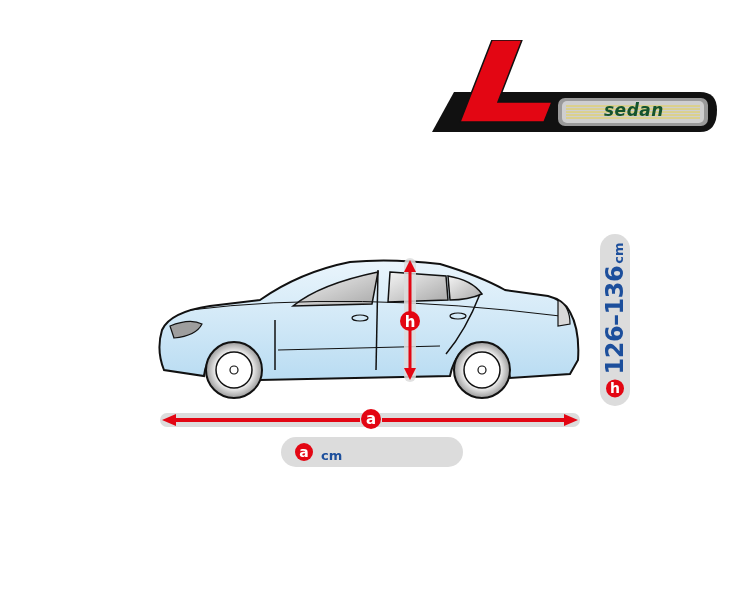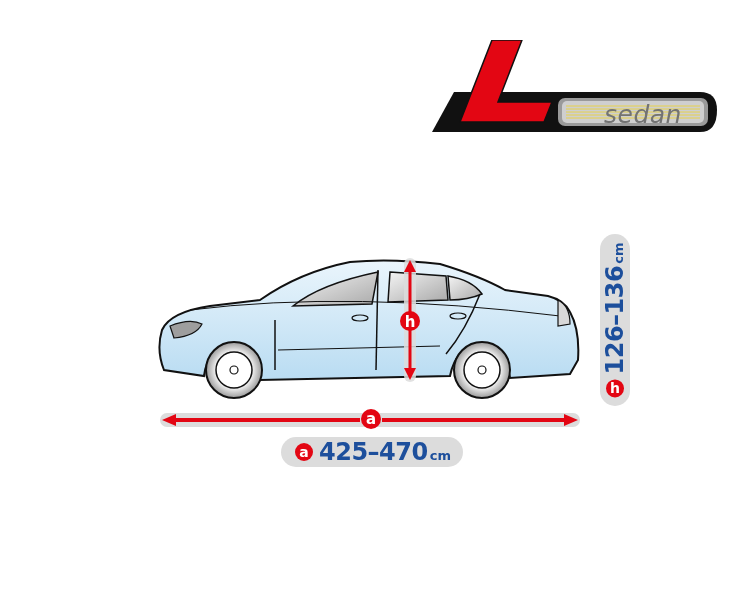--- a/index.html
+++ b/index.html
@@ -1,20 +1,20 @@
 <!DOCTYPE html>
 <html><head>
   <meta charset="utf-8">
   <style>
     html, body { margin: 0; padding: 0; background: #ffffff; }
     body { width: 750px; height: 614px; position: relative; overflow: hidden; font-family: "DejaVu Sans", sans-serif; }
 
     .logo { position: absolute; left: 432px; top: 40px; width: 290px; height: 100px; }
     .logo svg { display: block; }
-    .logo-text { position: absolute; left: 172px; top: 60px; font-family: "DejaVu Sans", sans-serif; font-weight: normal; font-style: italic; font-size: 25px; color: #737373; letter-spacing: 0.5px; }
+    .logo-text { position: absolute; left: 172px; top: 60px; font-family: "DejaVu Sans", sans-serif; font-weight: bold; font-style: italic; font-size: 17px; color: #14532d; letter-spacing: 0.5px; }
 
     .car { position: absolute; left: 150px; top: 250px; width: 440px; height: 160px; }
 
     .len-bar { position: absolute; left: 160px; top: 413px; width: 420px; height: 14px; border-radius: 7px; background: #dcdcdc; }
     .len-line { position: absolute; top: 5px; height: 4px; background: #e30613; }
     .badge { display: inline-flex; align-items: center; justify-content: center; width: 18px; height: 18px; border-radius: 50%; background: #e30613; color: #fff; font-weight: bold; font-size: 14px; line-height: 1; font-family: "DejaVu Sans", sans-serif; }
     .len-badge { position: absolute; left: 361px; top: 409px; width: 20px; height: 20px; font-size: 15px; }
 
     .len-pill { position: absolute; left: 281px; top: 437px; width: 182px; height: 30px; border-radius: 15px; background: #dcdcdc; display: flex; align-items: center; padding-left: 14px; box-sizing: border-box; }
     .len-pill .badge { margin-right: 6px; }
@@ -108,21 +108,20 @@
   <div class="len-line" style="left:222px; width:188px;"></div>
   <svg width="420" height="14" style="position:absolute;left:0;top:0;">
     <path d="M2 7 L16 1 L16 13 Z" fill="#e30613"></path>
     <path d="M418 7 L404 1 L404 13 Z" fill="#e30613"></path>
   </svg>
 </div>
 <span class="badge len-badge">a</span>
 
 <div class="len-pill">
   <span class="badge">a</span>
-  <span class="dim-value">425–470</span>
   <span class="dim-unit">cm</span>
 </div>
 
 <div class="h-pill">
   <div class="h-pill-inner">
     <span class="badge">h</span>
     <span class="dim-value">126–136</span>
     <span class="dim-unit">cm</span>
   </div>
 </div>

